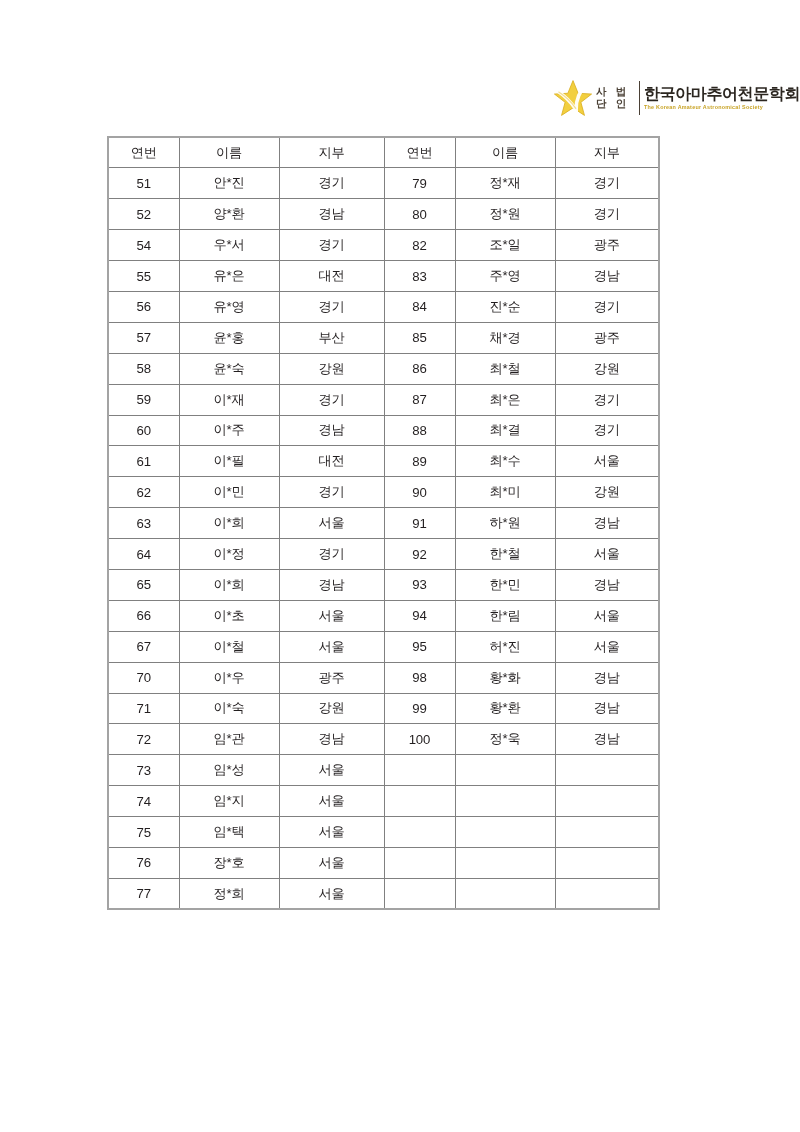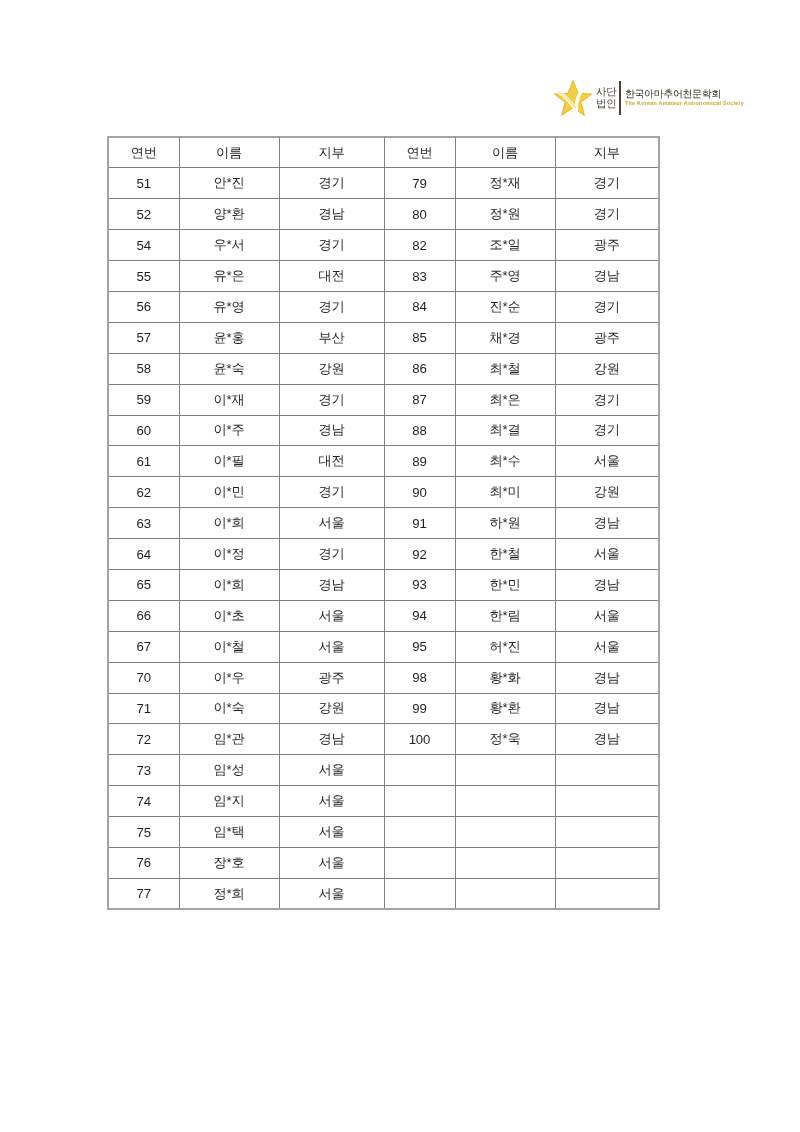--- a/index.html
+++ b/index.html
@@ -27,43 +27,43 @@
     height: 40px;
   }
   #logo-star {
     width: 40px;
     height: 38px;
     flex: 0 0 auto;
     margin-right: 3px;
   }
   #logo-sadan {
     display: flex;
-    flex-direction: column;
+    flex-direction: row;
     justify-content: center;
     font-size: 10.5px;
-    font-weight: normal;
+    font-weight: bold;
     line-height: 1.12;
     color: #4a4035;
     letter-spacing: -0.3px;
     padding-right: 3px;
   }
   #logo-divider {
     width: 1.5px;
     align-self: stretch;
     margin: 3px 4px 3px 0;
     background: #4a4035;
   }
   #logo-names {
     display: flex;
     flex-direction: column;
     justify-content: center;
   }
   #logo-kr {
-    font-size: 10px;
-    font-weight: normal;
+    font-size: 16px;
+    font-weight: bold;
     line-height: 1.05;
     color: #2b2620;
     letter-spacing: -0.4px;
     white-space: nowrap;
   }
   #logo-en {
     font-size: 5.4px;
     font-weight: bold;
     line-height: 1.25;
     color: #c8a325;

